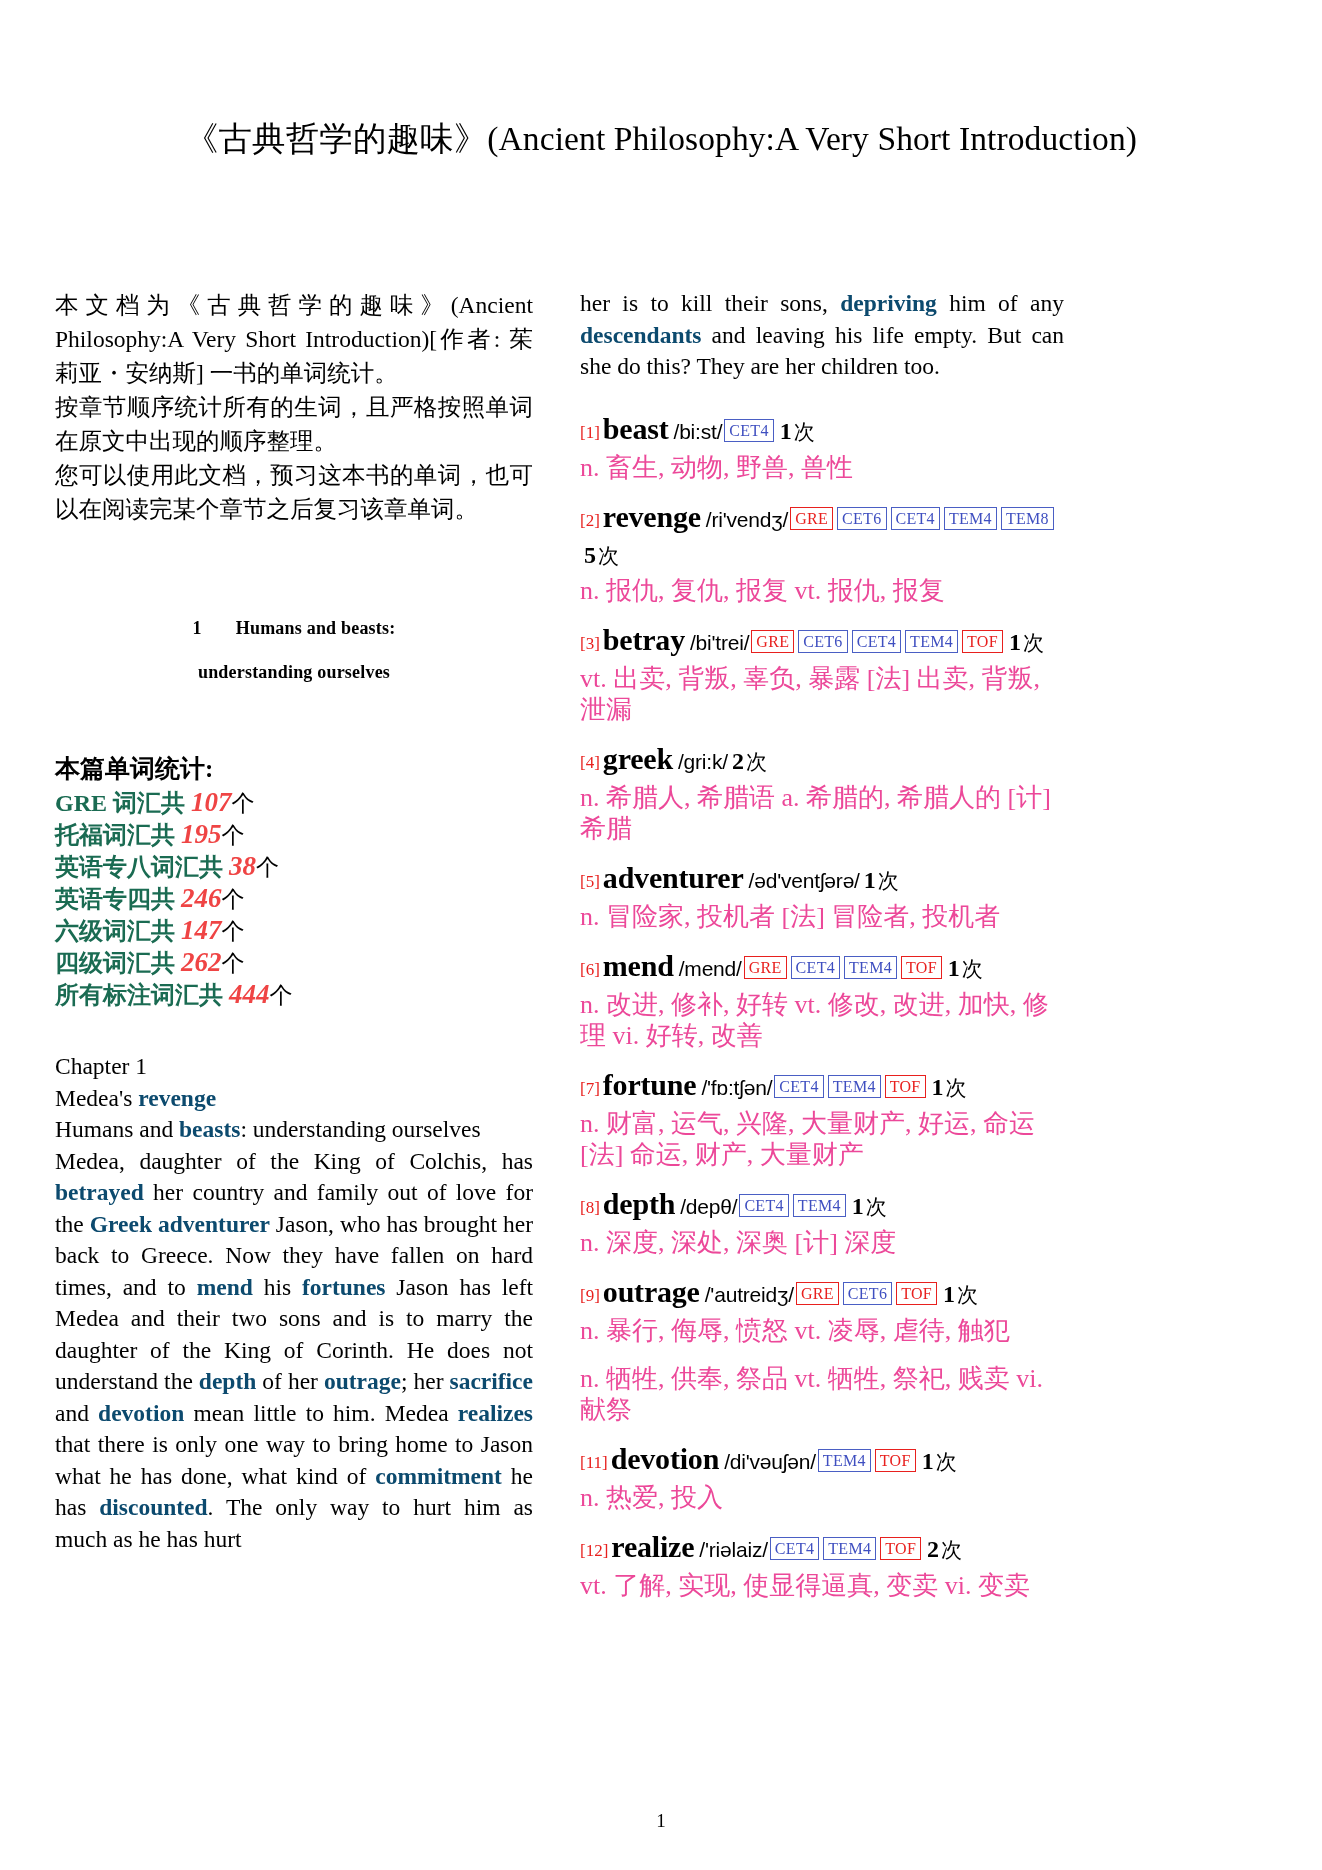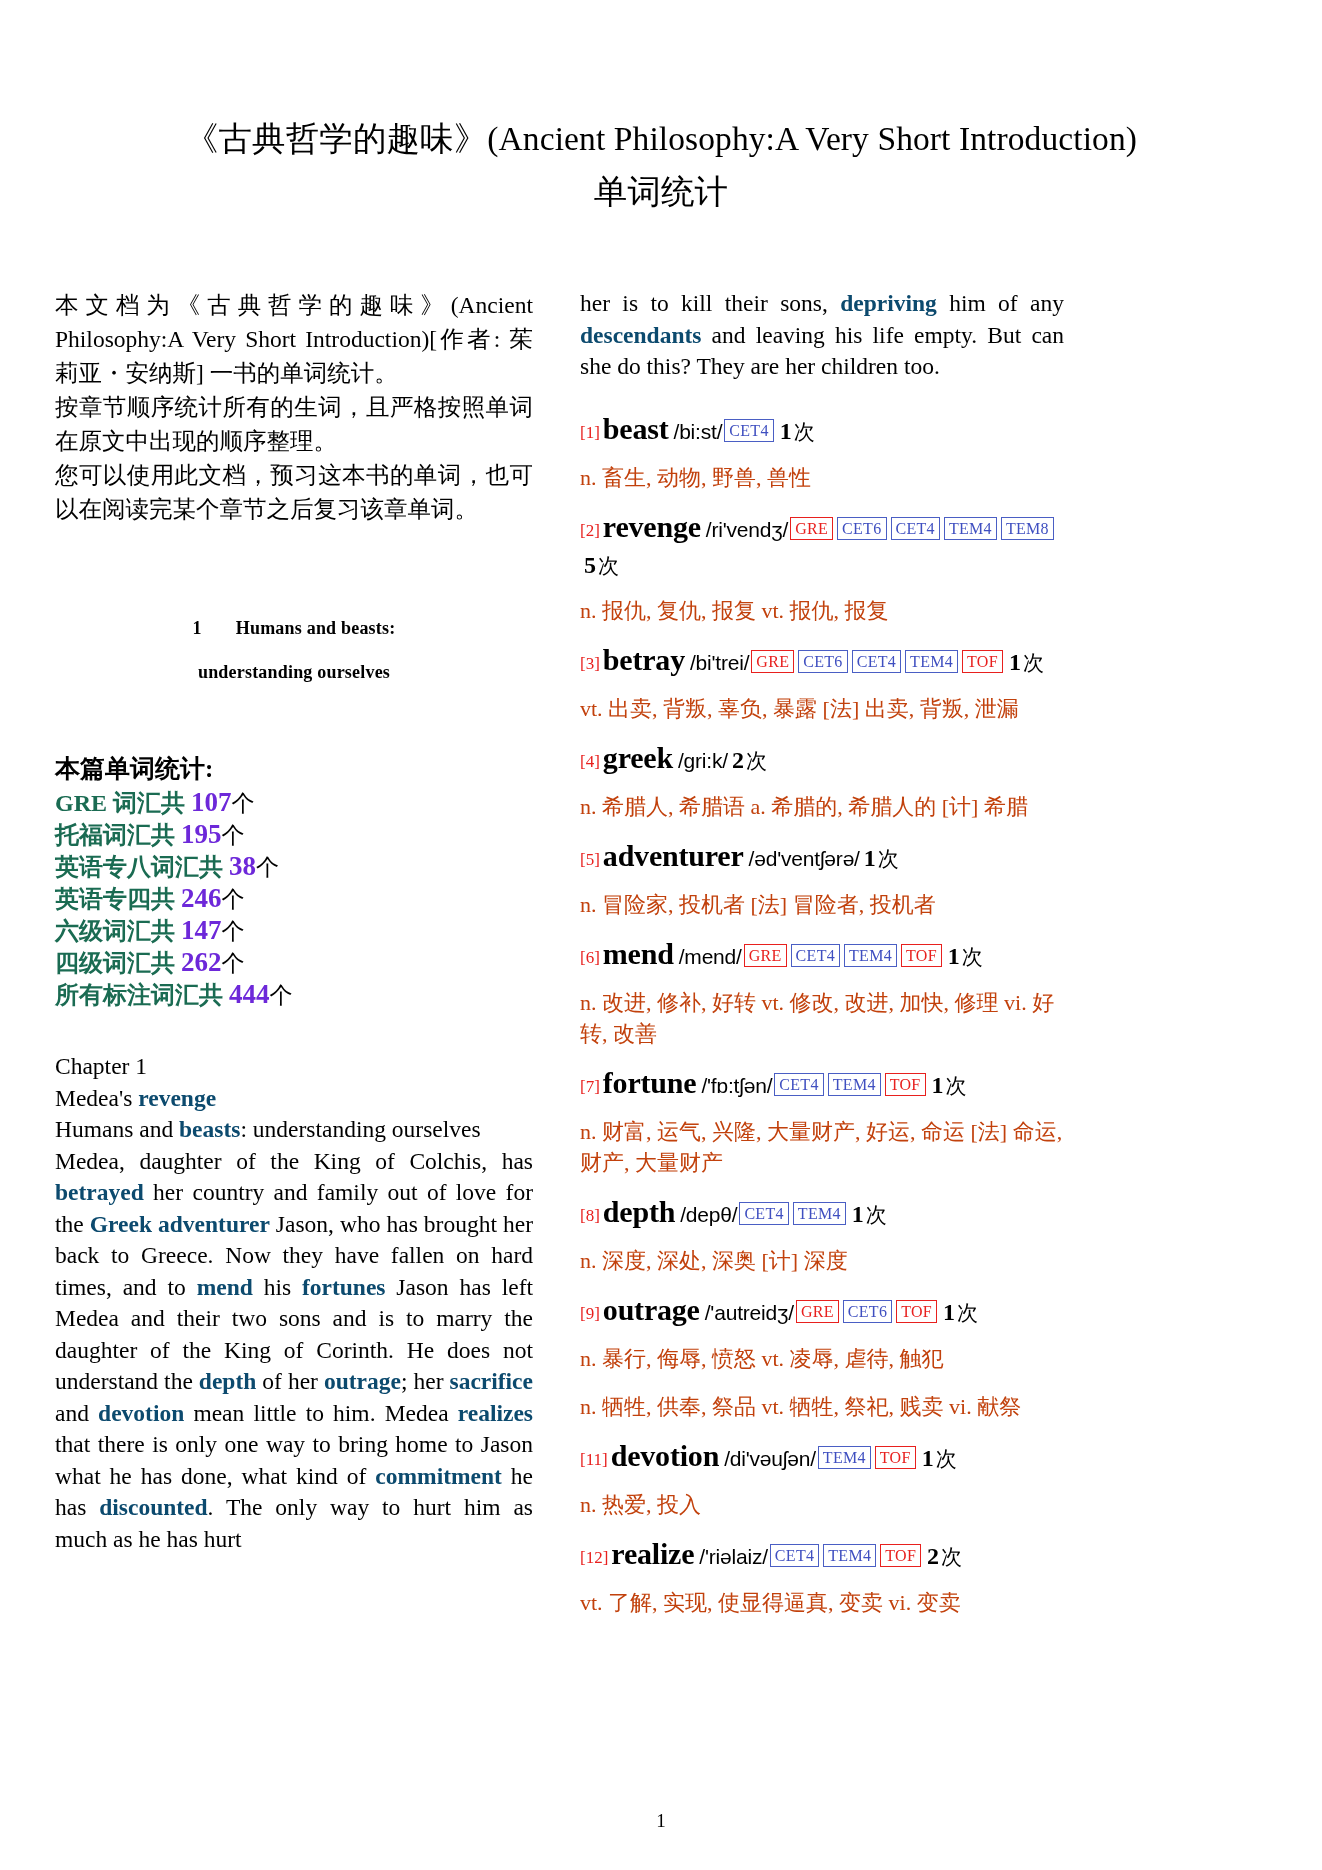--- a/index.html
+++ b/index.html
@@ -83,23 +83,24 @@
     color: #000000;
     margin-bottom: 3px;
   }
   .stats-row { white-space: nowrap; }
   .stats-label {
     color: #1a6b52;
     font-weight: bold;
   }
   .stats-mid { color: #1a6b52; font-weight: bold; }
   .stats-num {
-    color: #6d28d9;
+    color: #ef4444;
     font-weight: bold;
     font-size: 27px;
+    font-style: italic;
   }
   .stats-unit { color: #000000; font-weight: normal; font-size: 23px; }
 
   
   .bodytext {
     margin-top: 40px;
     font-size: 23.5px;
     line-height: 31.5px;
     text-align: justify;
   }
@@ -162,44 +163,43 @@
     color: #e8201e;
     border: 1.4px solid #e8201e;
   }
   .count {
     font-weight: bold;
     font-size: 24px;
     margin-left: 4px;
   }
   .count-unit { font-size: 21px; margin-left: 2px; }
   .defn {
-    color: #c2410c;
-    font-size: 22px;
+    color: #ec4899;
+    font-size: 26px;
     line-height: 31px;
-    margin-top: 12px;
+    margin-top: 2px;
   }
 
   
   .page-number {
     position: absolute;
     left: 0;
     top: 1810px;
     width: 1322px;
     text-align: center;
     font-size: 19px;
   }
 </style>
 </head>
 <body>
 
 <div class="page">
 
   <div class="doc-title">
     <div>《古典哲学的趣味》(Ancient Philosophy:A Very Short Introduction)</div>
-    <div>单词统计</div>
   </div>
 
   <div class="col-left">
 
     <div class="intro">
       <p>本文档为《古典哲学的趣味》(Ancient Philosophy:A Very Short Introduction)[作者: 茱莉亚・安纳斯] 一书的单词统计。</p>
       <p>按章节顺序统计所有的生词，且严格按照单词在原文中出现的顺序整理。</p>
       <p>您可以使用此文档，预习这本书的单词，也可以在阅读完某个章节之后复习该章单词。</p>
     </div>
 

